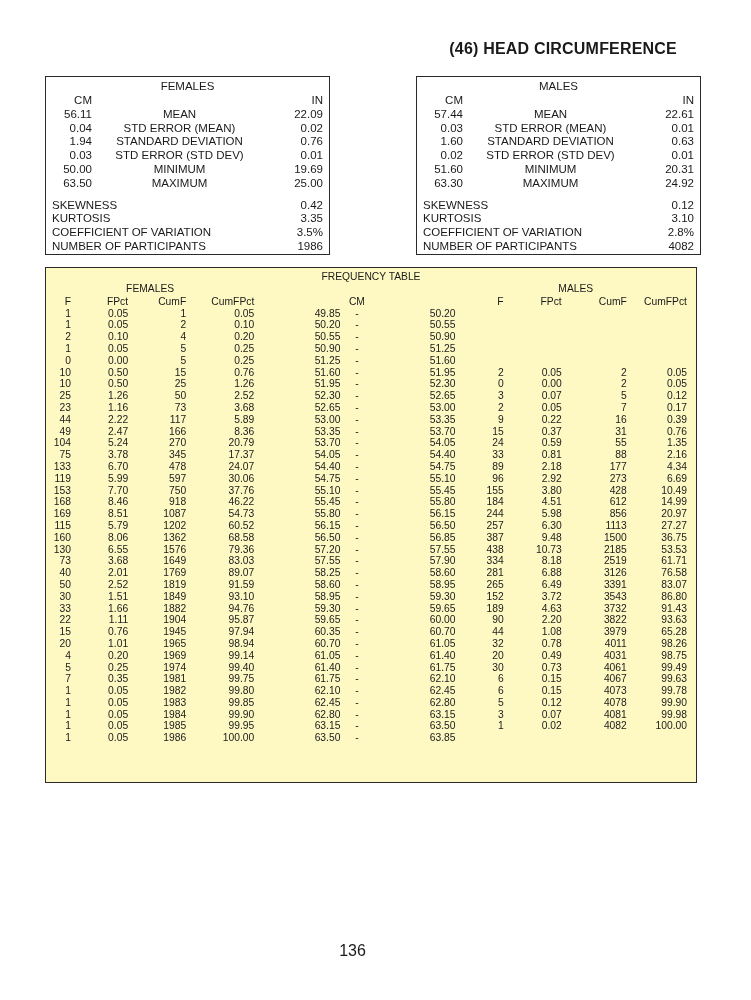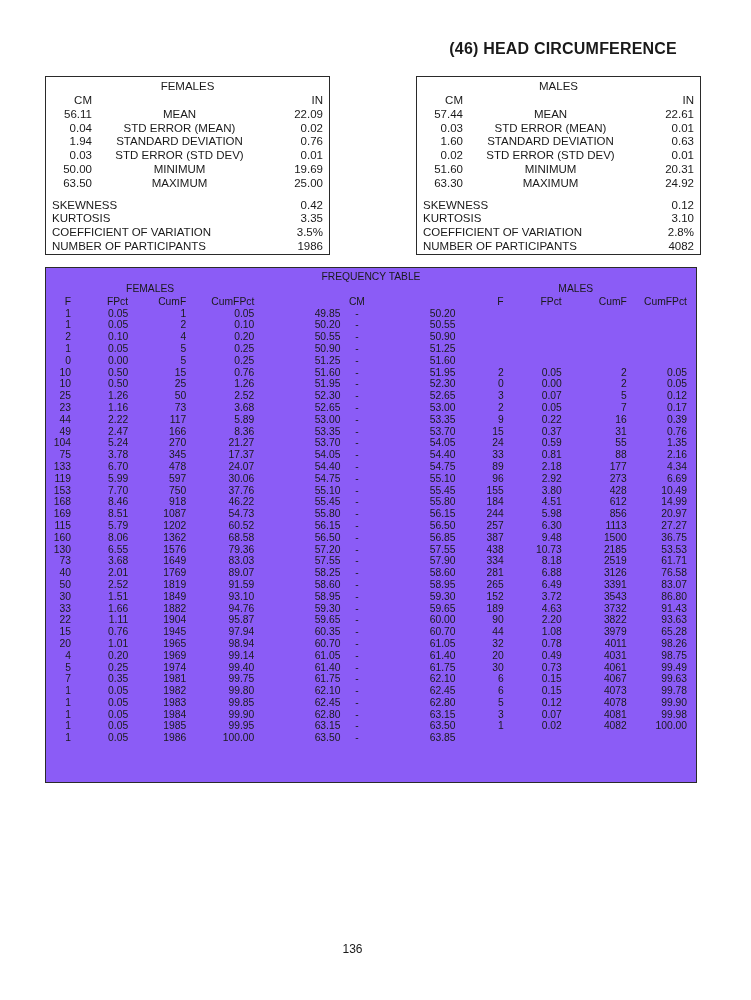--- a/index.html
+++ b/index.html
@@ -27,38 +27,38 @@
   td.cm-v{text-align:right;}
   td.hdr-cm{text-align:right;}
   td.lab{text-align:center;}
   td.in-v{text-align:right;padding-right:6px !important;}
   td.statlab{text-align:left;padding-left:6px !important;}
   tr.spacer td{height:8px;line-height:8px;}
   .u{text-underline-offset:1px;}
   
   .freq-box{
     position:absolute;left:45px;top:267px;width:652px;height:516px;
-    border:1.5px solid #2a2a2a;box-sizing:border-box;background:#8b5cf6;
+    border:1.5px solid #2a2a2a;box-sizing:border-box;background:#fef9c3;
   }
   .freq-table{width:100%;border-collapse:collapse;table-layout:fixed;}
   .freq-table td{padding:0;font-size:10.3px;line-height:11.8px;white-space:nowrap;overflow:visible;text-align:right;}
   .freq-table col.w1{width:25px;}  .freq-table col.w2{width:57px;}
   .freq-table col.w3{width:58px;}  .freq-table col.w4{width:68px;}
   .freq-table col.w5{width:86px;}  .freq-table col.w6{width:33px;}
   .freq-table col.w7{width:82px;}  .freq-table col.w8{width:48px;}
   .freq-table col.w9{width:58px;}  .freq-table col.w10{width:65px;}
   .freq-table col.w11{width:69px;}
   .freq-table td.fc6{text-align:center;}
   .freq-table td.fc11{padding-right:9px;}
   .ft-title{text-align:center !important;font-size:10.5px;line-height:13px;padding-top:3px !important;}
   .ft-group{text-align:center !important;line-height:12px;}
   .ft-head-row td{line-height:13px;}
   
   .page-number{
-    position:absolute;left:0;right:22px;top:942px;text-align:center;font-size:12px;
+    position:absolute;left:0;right:22px;top:942px;text-align:center;font-size:16px;
   }
 </style>
 </head>
 <body>
 
 <div class="page">
 
   <div class="doc-title">(46) HEAD CIRCUMFERENCE</div>
 
   <div class="sum-box females">
@@ -378,21 +378,21 @@
             <td class="fc7">53.70</td>
             <td class="fc8">15</td>
             <td class="fc9">0.37</td>
             <td class="fc10">31</td>
             <td class="fc11">0.76</td>
           </tr>
           <tr>
             <td class="fc1">104</td>
             <td class="fc2">5.24</td>
             <td class="fc3">270</td>
-            <td class="fc4">21.27</td>
+            <td class="fc4">20.79</td>
             <td class="fc5">53.70</td>
             <td class="fc6">-</td>
             <td class="fc7">54.05</td>
             <td class="fc8">24</td>
             <td class="fc9">0.59</td>
             <td class="fc10">55</td>
             <td class="fc11">1.35</td>
           </tr>
           <tr>
             <td class="fc1">75</td>

